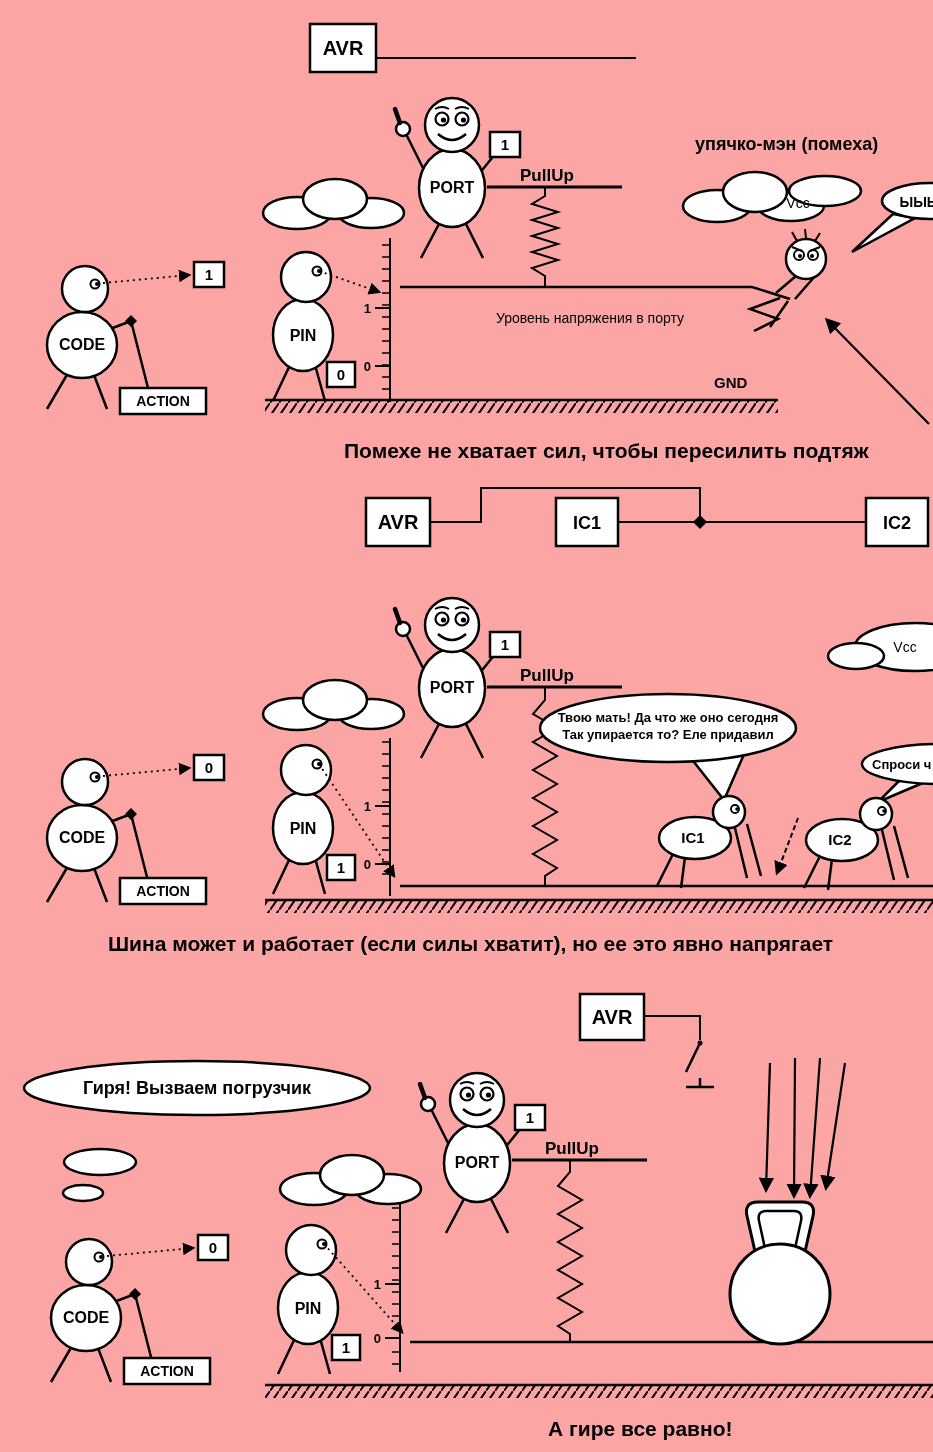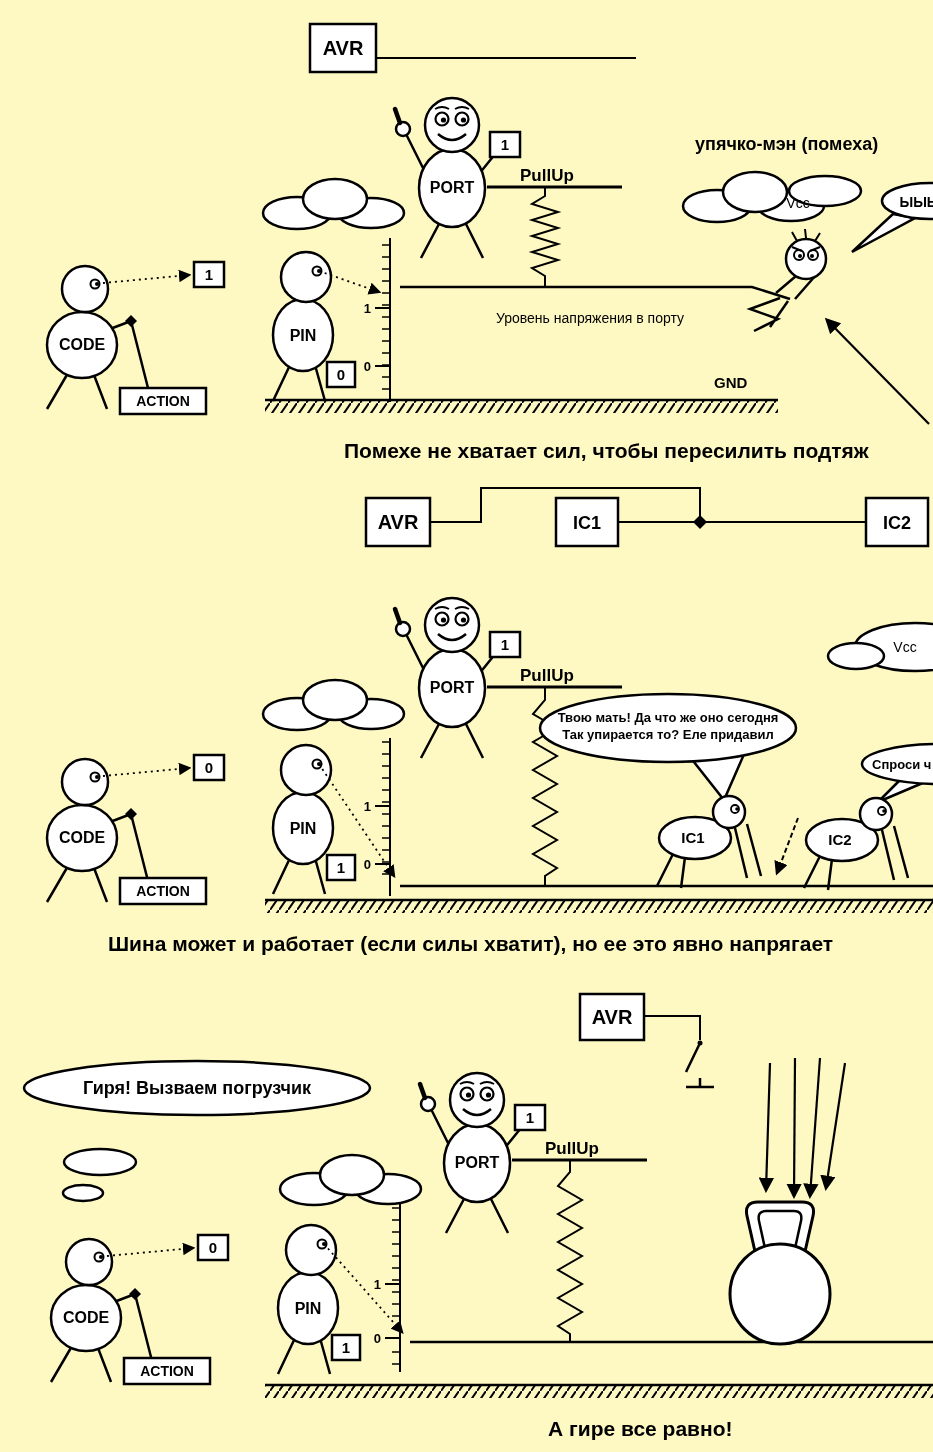--- a/index.html
+++ b/index.html
@@ -1,16 +1,16 @@
 <!DOCTYPE html>
 <html><head>
 <meta charset="utf-8">
 <style>
   html,body { margin:0; padding:0; background:#fff; }
-  #page { position:relative; width:933px; height:1452px; background:#fef9c3; overflow:hidden; }
+  #page { position:relative; width:933px; height:1452px; background:#fca5a5; overflow:hidden; }
   svg { display:block; }
   svg text { font-family:"Liberation Sans", sans-serif; fill:#000; }
   .cap      { font-size:21px; font-weight:bold; }
   .box-lg   { font-size:20px; font-weight:bold; text-anchor:middle; }
   .box-md   { font-size:18px; font-weight:bold; text-anchor:middle; }
   .fig-lbl  { font-size:16px; font-weight:bold; text-anchor:middle; }
   .fig-sm   { font-size:15px; font-weight:bold; text-anchor:middle; }
   .val      { font-size:15px; font-weight:bold; text-anchor:middle; }
   .tick-lbl { font-size:13px; font-weight:bold; text-anchor:end; }
   .pullup   { font-size:17px; font-weight:bold; }

